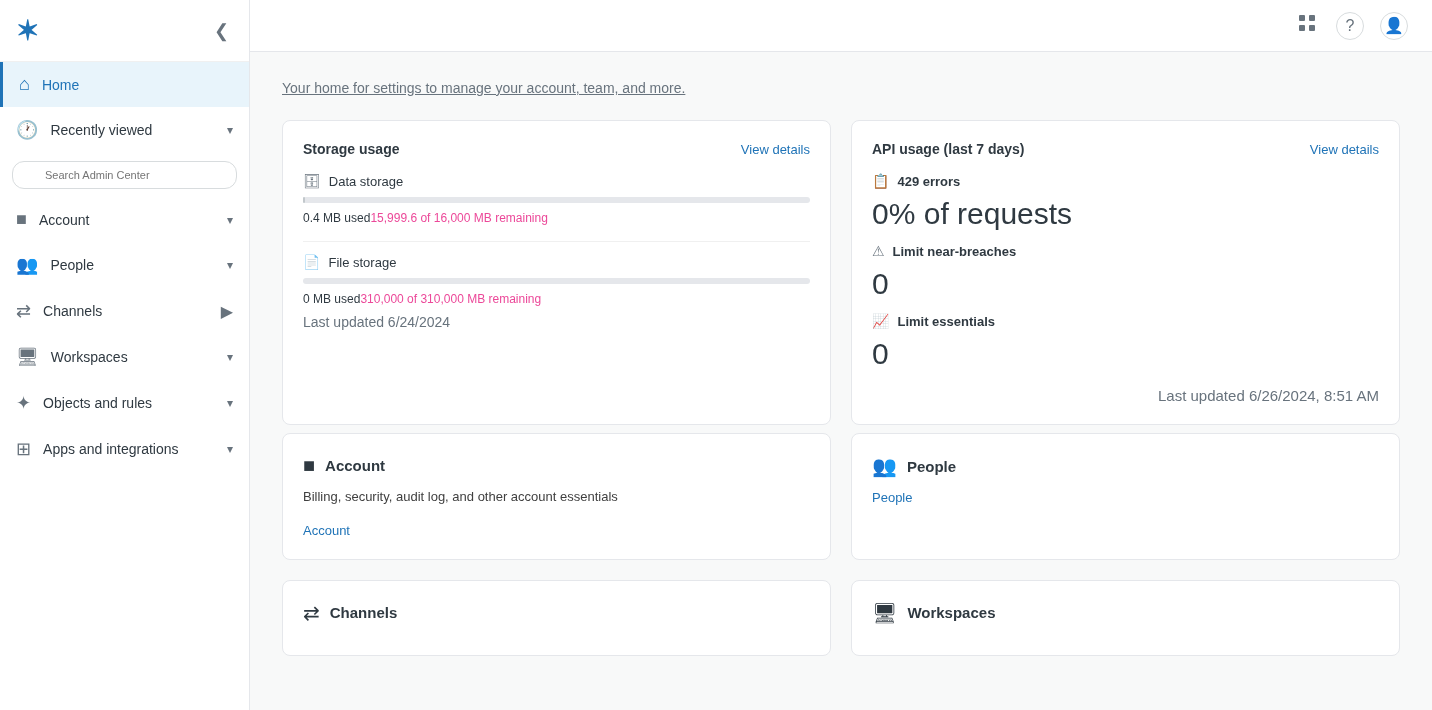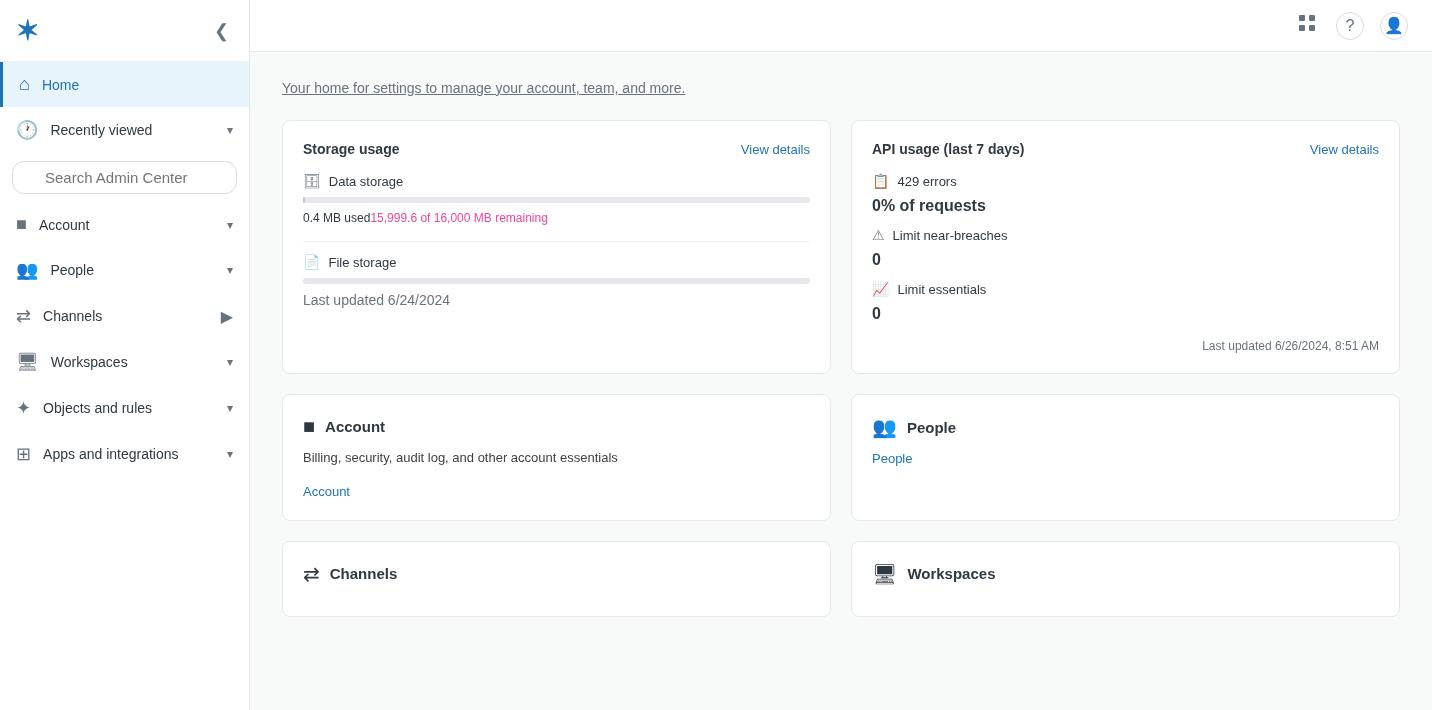--- a/index.html
+++ b/index.html
@@ -15,35 +15,35 @@
     .nav-item.active { background: #e8f4fb; color: #1f73b7; border-left: 3px solid #1f73b7; }
     .nav-item .nav-icon { font-size: 18px; color: #68737d; flex-shrink: 0; }
     .nav-item.active .nav-icon { color: #1f73b7; }
     .nav-item .chevron { margin-left: auto; font-size: 12px; color: #68737d; }
 
     .recently-viewed { display: flex; align-items: center; padding: 12px 16px; cursor: pointer; color: #2f3941; font-size: 14px; font-weight: 500; gap: 12px; }
     .recently-viewed .nav-icon { font-size: 18px; color: #68737d; }
     .recently-viewed .chevron { margin-left: auto; font-size: 12px; color: #68737d; }
 
     .search-container { padding: 8px 12px; }
-    .search-input { width: 100%; padding: 7px 12px 7px 32px; border: 1px solid #d8dcde; border-radius: 12px; font-size: 15px; color: #2f3941; background: #fff; position: relative; outline: none; }
+    .search-input { width: 100%; padding: 7px 12px 7px 32px; border: 1px solid #d8dcde; border-radius: 12px; font-size: 11px; color: #2f3941; background: #fff; position: relative; outline: none; }
     .search-wrapper { position: relative; }
     .search-wrapper .search-icon-inner { position: absolute; left: 10px; top: 50%; transform: translateY(-50%); color: #68737d; font-size: 14px; pointer-events: none; }
 
     
     .main { flex: 1; overflow-y: auto; background: #f8f9f9; }
     .topbar { background: #fff; border-bottom: 1px solid #e5e7eb; padding: 8px 24px; display: flex; align-items: center; justify-content: flex-end; gap: 16px; height: 52px; }
     .topbar-icon { background: none; border: none; cursor: pointer; color: #68737d; font-size: 20px; padding: 4px 8px; }
 
     .content { padding: 28px 32px; }
     .page-title { font-size: 24px; font-weight: 600; color: #2f3941; margin-bottom: 4px; }
     .page-subtitle { font-size: 14px; color: #68737d; margin-bottom: 24px; text-decoration: underline; }
 
     
-    .cards-row { display: flex; gap: 20px; margin-bottom: 20px; }
+    .cards-row { display: flex; gap: 20px; margin-bottom: 8px; }
     .card { background: #fff; border: 1px solid #e5e7eb; border-radius: 8px; padding: 20px; }
     .card-storage { flex: 1; }
     .card-api { flex: 1; }
 
     .card-header { display: flex; align-items: center; justify-content: space-between; margin-bottom: 16px; }
     .card-title { font-size: 14px; font-weight: 600; color: #2f3941; }
     .card-link { font-size: 13px; color: #1f73b7; text-decoration: none; cursor: pointer; }
 
     .storage-section { margin-bottom: 16px; }
     .storage-label { display: flex; align-items: center; gap: 8px; font-size: 13px; color: #2f3941; margin-bottom: 8px; }
@@ -53,23 +53,23 @@
     .storage-meta { display: flex; justify-content: flex-start; font-size: 12px; color: #68737d; }
     .storage-used { font-size: 12px; color: #2f3941; font-weight: 500; }
     .storage-remaining { font-size: 12px; color: #ec4899; text-align: right; }
     .last-updated { font-size: 14px; color: #68737d; margin-top: 8px; }
 
     .divider { border: none; border-top: 1px solid #f0f0f0; margin: 12px 0; }
 
     
     .api-stat { display: flex; align-items: center; gap: 8px; margin-bottom: 8px; }
     .api-stat-icon { color: #68737d; font-size: 14px; }
-    .api-stat-label { font-size: 13px; color: #2f3941; }
-    .api-big-number { font-size: 16px; font-weight: 700; color: #2f3941; margin-bottom: 12px; }
-    .api-last-updated { font-size: 12px; color: #68737d; text-align: right; margin-top: 16px; }
+    .api-stat-label { font-size: 13px; color: #2f3941; font-weight: bold; }
+    .api-big-number { font-size: 30px; font-weight: 400; color: #2f3941; margin-bottom: 12px; }
+    .api-last-updated { font-size: 15px; color: #68737d; text-align: right; margin-top: 16px; }
 
     
     .nav-cards-row { display: flex; gap: 20px; flex-wrap: wrap; }
     .nav-card { background: #fff; border: 1px solid #e5e7eb; border-radius: 8px; padding: 20px; flex: 1; min-width: 280px; }
     .nav-card-header { display: flex; align-items: center; gap: 10px; margin-bottom: 10px; }
     .nav-card-icon { font-size: 20px; color: #2f3941; }
     .nav-card-title { font-size: 15px; font-weight: 600; color: #2f3941; }
     .nav-card-desc { font-size: 13px; color: #404040; margin-bottom: 14px; line-height: 1.5; }
     .nav-card-link { font-size: 13px; color: #1f73b7; text-decoration: none; cursor: pointer; }
 
@@ -180,20 +180,24 @@
         <hr class="divider">
 
         <div class="storage-section">
           <div class="storage-label">
             <span class="storage-icon">📄</span>
             <span>File storage</span>
           </div>
           <div class="progress-bar-bg">
             <div class="progress-bar-fill" style="width: 0%;"></div>
           </div>
+          <div class="storage-meta">
+            <span class="storage-used">0 MB used</span>
+            <span class="storage-remaining">310,000 of 310,000 MB remaining</span>
+          </div>
           <div class="last-updated">Last updated 6/24/2024</div>
         </div>
       </div>
 
       <div class="card card-api">
         <div class="card-header">
           <span class="card-title">API usage (last 7 days)</span>
           <a class="card-link">View details</a>
         </div>
 

